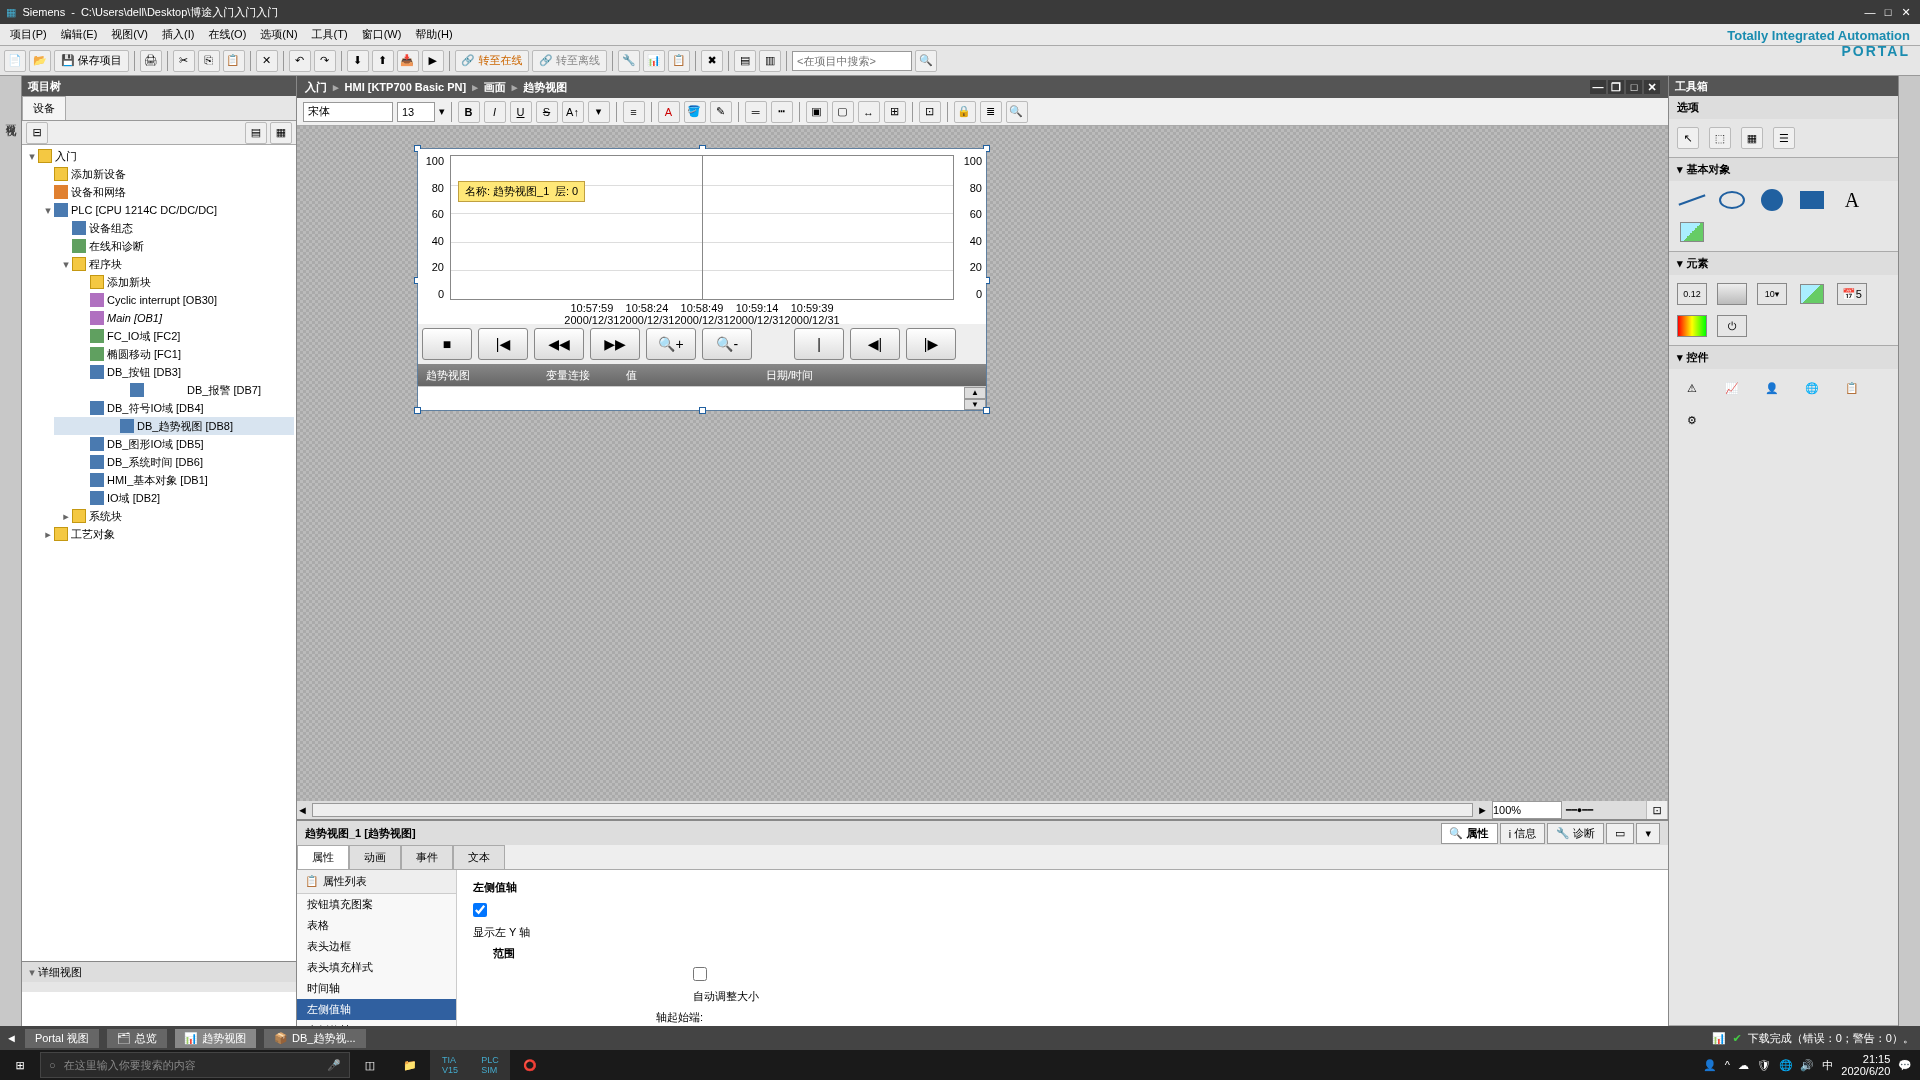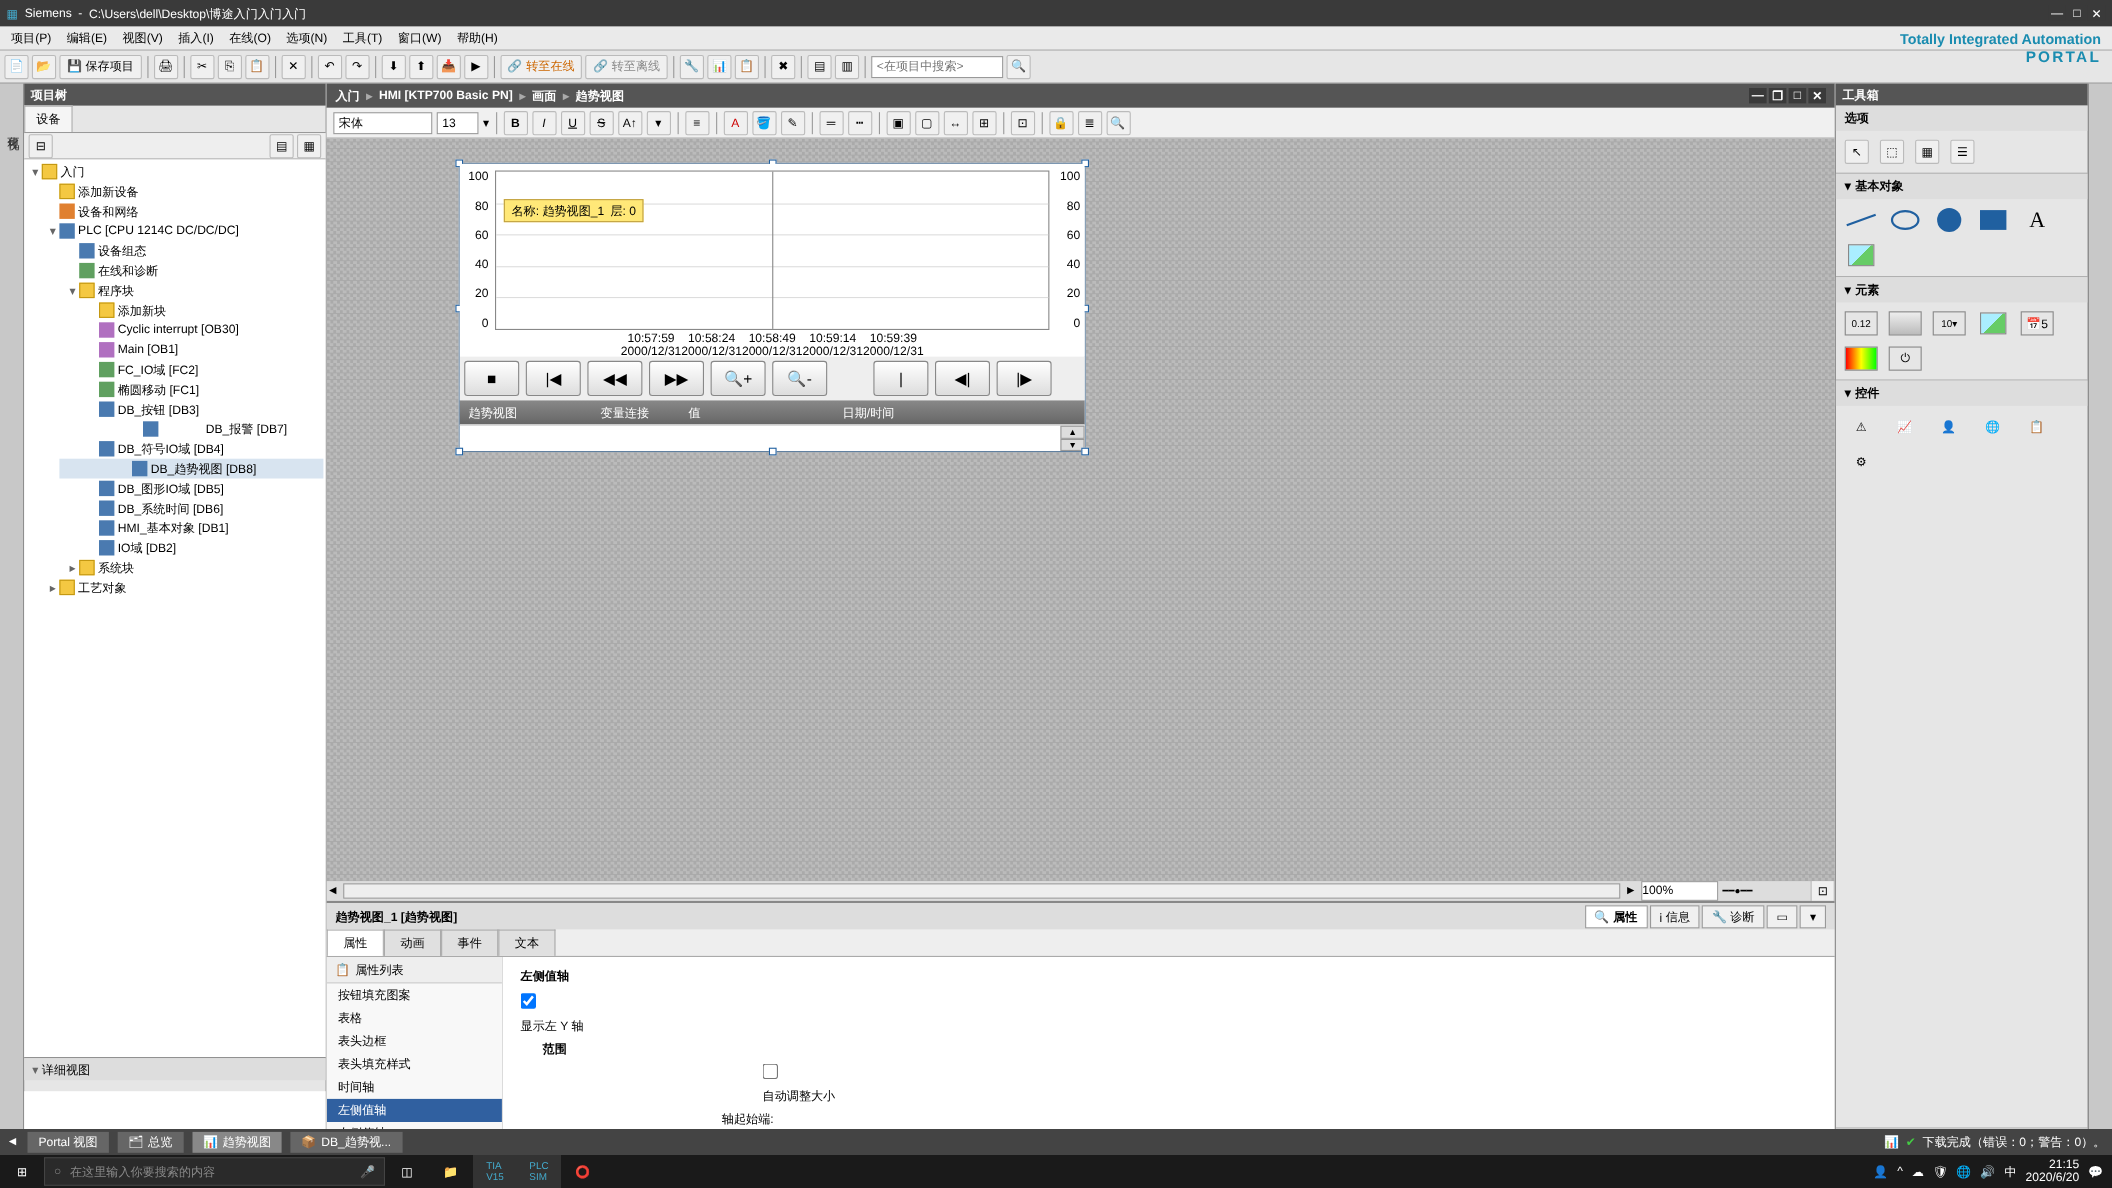--- a/index.html
+++ b/index.html
@@ -242,21 +242,21 @@
           <div class="tnode" style="padding-left: 54px;">
             <span class="texp"></span>
             <span class="ticon ti-folder"></span>
             <span>添加新块</span>
           </div>
           <div class="tnode" style="padding-left: 54px;">
             <span class="texp"></span>
             <span class="ticon ti-purple"></span>
             <span>Cyclic interrupt [OB30]</span>
           </div>
-          <div class="tnode" style="padding-left: 54px;">
+          <div class="tnode" style="padding-left: 54px; font-style: italic;">
             <span class="texp"></span>
             <span class="ticon ti-purple"></span>
             <span>Main [OB1]</span>
           </div>
           <div class="tnode" style="padding-left: 54px;">
             <span class="texp"></span>
             <span class="ticon ti-green"></span>
             <span>FC_IO域 [FC2]</span>
           </div>
           <div class="tnode" style="padding-left: 54px;">

